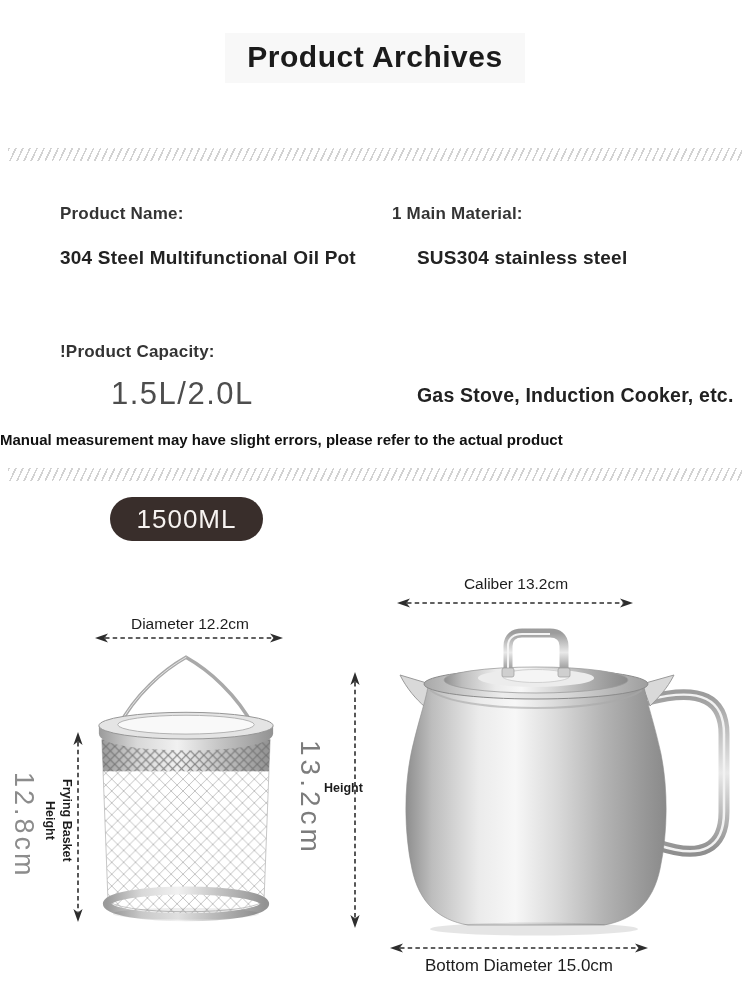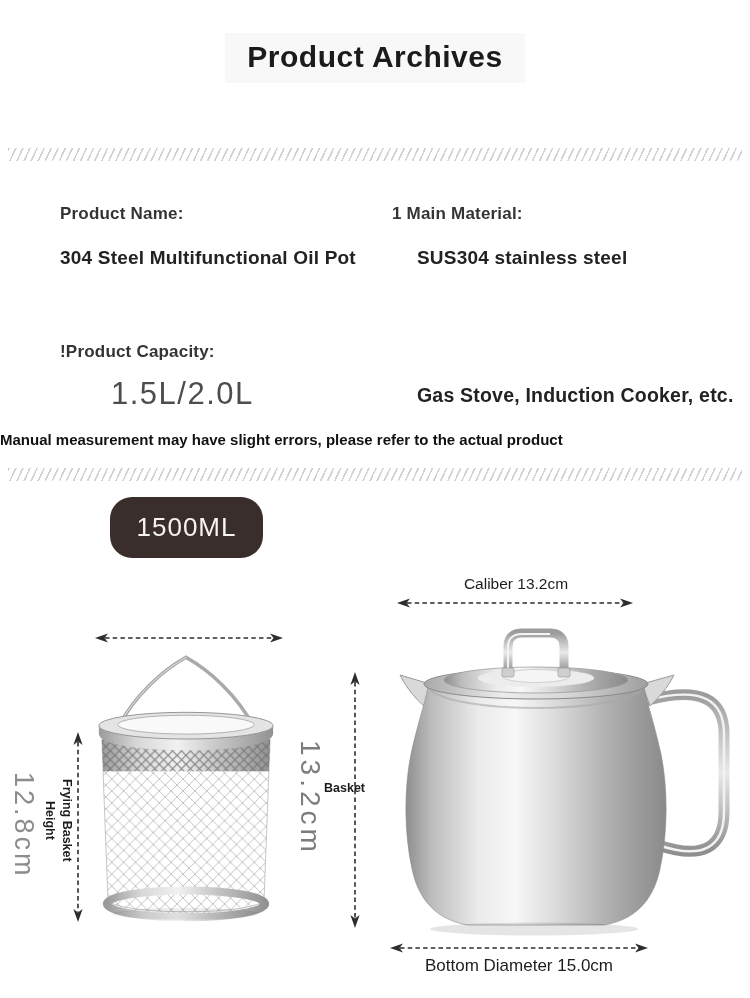--- a/index.html
+++ b/index.html
@@ -57,21 +57,21 @@
   }
   .f3-label{top:343px;left:392px;font-size:15.5px;}
   .f3-value{top:384px;left:417px;font-size:19.5px;}
   .note{
     top:431px;left:0;right:0;text-align:left;
     font-size:15px;font-weight:bold;color:#111111;
   }
 
   
   .badge{
-    top:497px;left:110px;width:153px;height:61px;
+    top:497px;left:110px;width:153px;height:44px;
     background:#392e2b;border-radius:22px;
     display:flex;align-items:center;justify-content:center;
     font-size:26px;color:#f7f3f1;letter-spacing:1px;
   }
 
   
   .dim-label{font-weight:normal;color:#1d1d1d;font-size:15.5px;text-align:center;}
   .caliber-label{top:575px;left:400px;width:232px;}
   .diameter-label{top:615px;left:95px;width:190px;}
   .bottom-label{top:956px;left:385px;width:268px;font-size:17px;}
@@ -114,22 +114,23 @@
 
   <div class="abs spec-value f3-value">Gas Stove, Induction Cooker, etc.</div>
 
   <div class="abs note">Manual measurement may have slight errors, please refer to the actual product</div>
 
   <div class="abs hatch hatch-2"></div>
 
   <div class="abs badge">1500ML</div>
 
   <div class="abs dim-label caliber-label">Caliber 13.2cm</div>
+  <div class="abs dim-label diameter-label">Diameter 12.2cm</div>
   <div class="abs dim-label bottom-label">Bottom Diameter 15.0cm</div>
-  <div class="abs pot-height-word">Basket</div>
+  <div class="abs pot-height-word">Height</div>
 
   <div class="abs vtext basket-height-label">Frying Basket Height</div>
   <div class="abs vtext basket-height-value">12.8cm</div>
   <div class="abs vtext pot-height-value">13.2cm</div>
 
   <svg class="abs" style="top:596px;left:397px;" width="236" height="14" viewBox="0 0 236 14">
     <line x1="10" y1="7" x2="226" y2="7" stroke="#2d2d2d" stroke-width="1.6" stroke-dasharray="4.5 3.2"></line>
     <polygon points="0,7 13,2.4 9.5,7 13,11.6" fill="#2d2d2d"></polygon>
     <polygon points="236,7 223,2.4 226.5,7 223,11.6" fill="#2d2d2d"></polygon>
   </svg>

